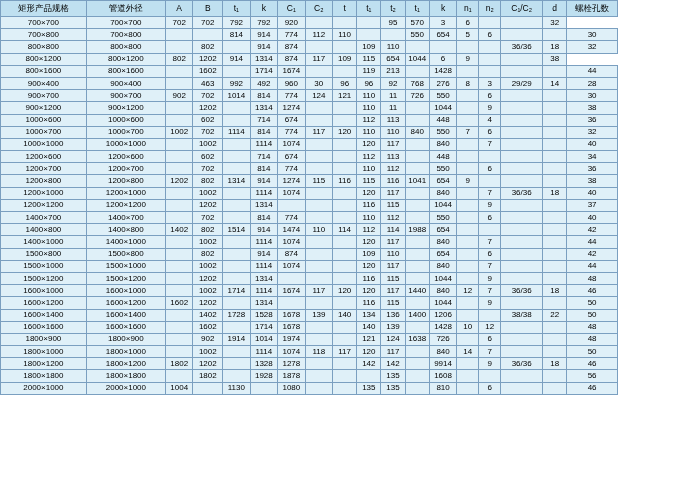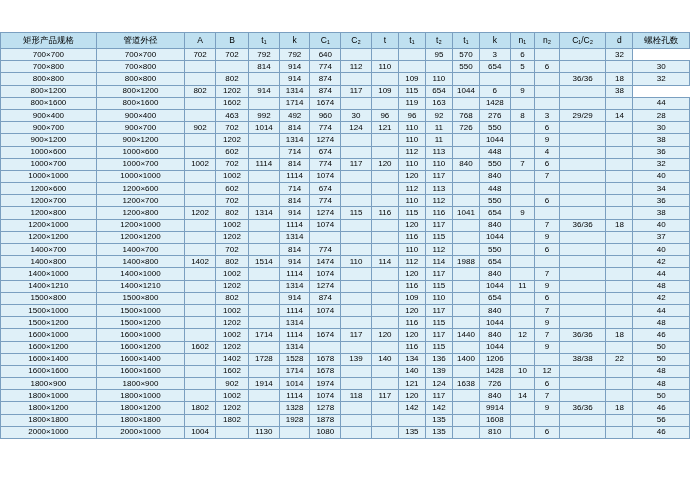--- a/index.html
+++ b/index.html
@@ -1,18 +1,18 @@
 <!DOCTYPE html>
 <html><head>
 <meta charset="utf-8">
 <style>
   html,body{margin:0;padding:0;background:#ffffff;}
   body{font-family:"Liberation Sans","DejaVu Sans",sans-serif;}
   #sheet{width:690px;height:489px;overflow:hidden;position:relative;background:#fff;}
-  table.grid{border-collapse:collapse;table-layout:fixed;width:690px;margin-top:32px;}
+  table.grid{border-collapse:collapse;table-layout:fixed;width:618px;}
   table.grid th, table.grid td{
     border:1px solid #7a9fc0;
     font-size:8px;
     line-height:1;
     text-align:center;
     vertical-align:middle;
     padding:0;
     height:11.2px;
     color:#000;
     background:#dff0f8;
@@ -76,21 +76,21 @@
         </tr>
     </thead>
     <tbody id="tbody">
         <tr>
           <td class="c-spec">700×700</td>
           <td class="c-dia">700×700</td>
           <td>702</td>
           <td>702</td>
           <td>792</td>
           <td>792</td>
-          <td>640</td>
+          <td>920</td>
           <td></td>
           <td></td>
           <td></td>
           <td>95</td>
           <td>570</td>
           <td>3</td>
           <td>6</td>
           <td></td>
           <td></td>
           <td>32</td>
@@ -158,21 +158,21 @@
           <td class="c-spec">800×1600</td>
           <td class="c-dia">800×1600</td>
           <td></td>
           <td>1602</td>
           <td></td>
           <td>1714</td>
           <td>1674</td>
           <td></td>
           <td></td>
           <td>119</td>
-          <td>163</td>
+          <td>213</td>
           <td></td>
           <td>1428</td>
           <td></td>
           <td></td>
           <td></td>
           <td></td>
           <td>44</td>
         </tr>
         <tr>
           <td class="c-spec">900×400</td>
@@ -448,40 +448,20 @@
           <td>117</td>
           <td></td>
           <td>840</td>
           <td></td>
           <td>7</td>
           <td></td>
           <td></td>
           <td>44</td>
         </tr>
         <tr>
-          <td class="c-spec">1400×1210</td>
-          <td class="c-dia">1400×1210</td>
-          <td></td>
-          <td>1202</td>
-          <td></td>
-          <td>1314</td>
-          <td>1274</td>
-          <td></td>
-          <td></td>
-          <td>116</td>
-          <td>115</td>
-          <td></td>
-          <td>1044</td>
-          <td>11</td>
-          <td>9</td>
-          <td></td>
-          <td></td>
-          <td>48</td>
-        </tr>
-        <tr>
           <td class="c-spec">1500×800</td>
           <td class="c-dia">1500×800</td>
           <td></td>
           <td>802</td>
           <td></td>
           <td>914</td>
           <td>874</td>
           <td></td>
           <td></td>
           <td>109</td>

